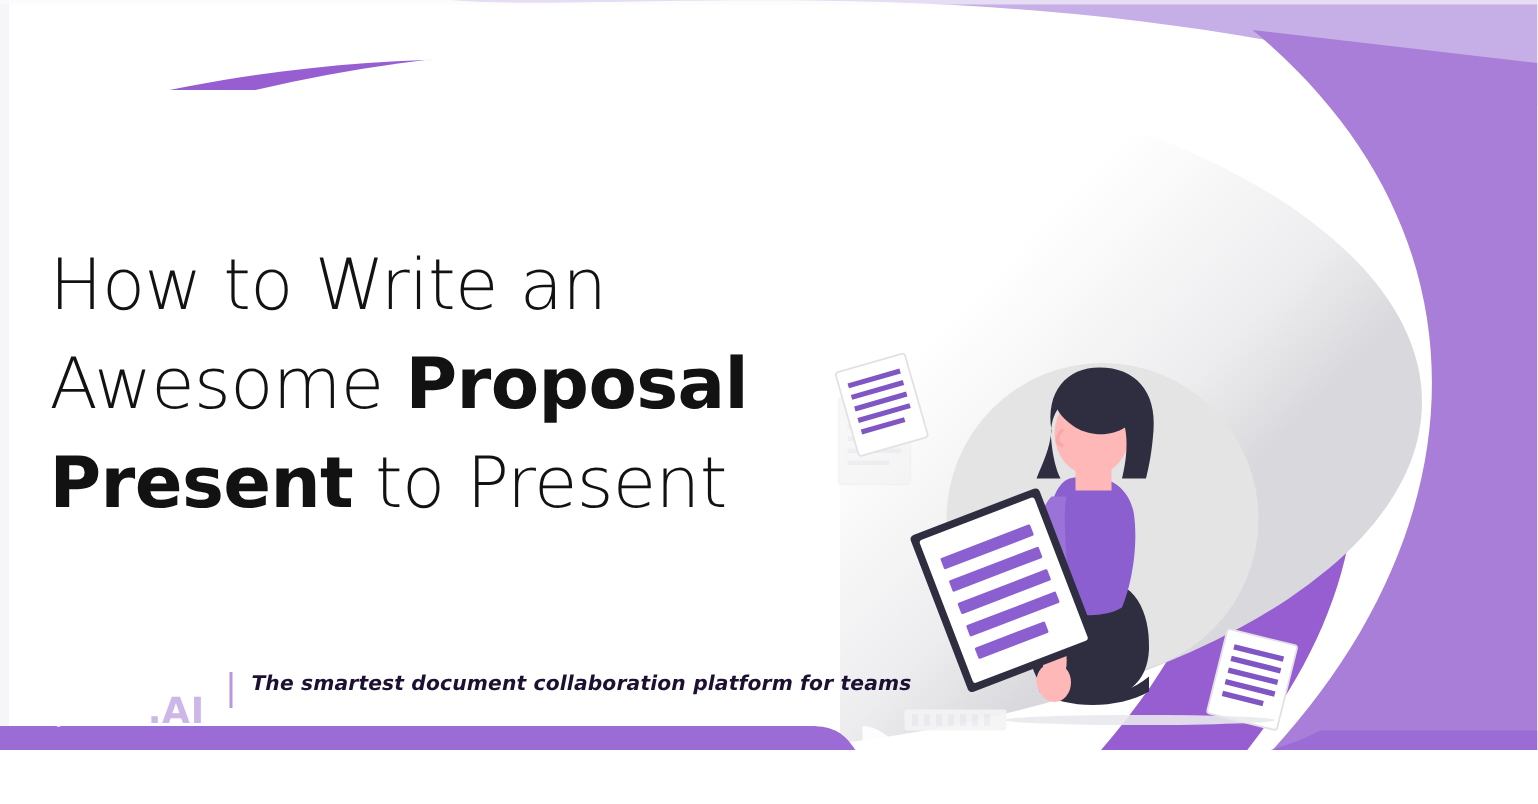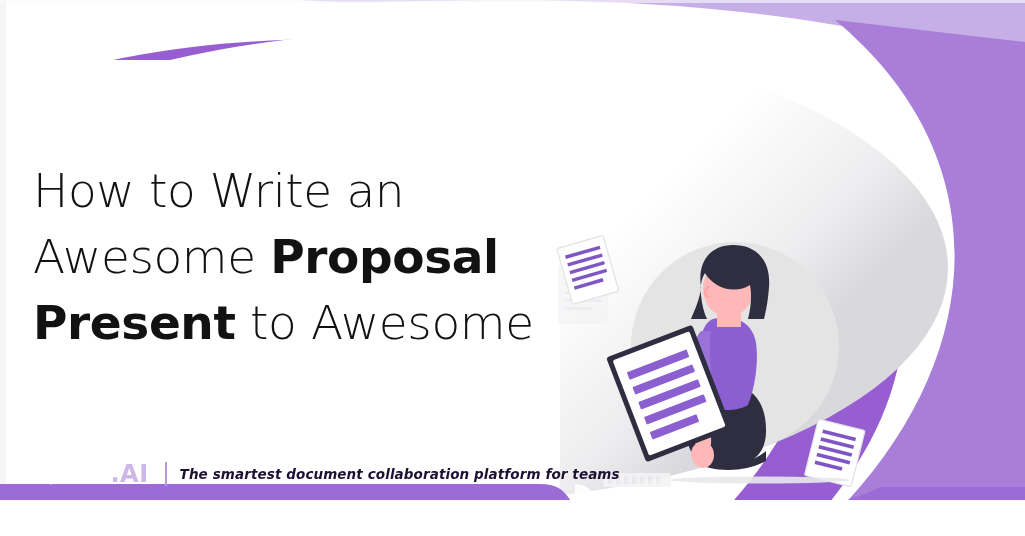--- a/index.html
+++ b/index.html
@@ -59,22 +59,21 @@
     width: 600px;
     height: 52px;
     z-index: 6;
   }
   .footer-content {
     position: absolute;
     left: 0;
     bottom: 0;
     height: 52px;
     display: flex;
-    align-items: center;
-    padding-left: 38px;
+    padding-left: 26px;
     z-index: 7;
   }
   .logo {
     display: flex;
     align-items: center;
     gap: 5px;
   }
   .logo-mark {
     width: 26px;
     height: 24px;
@@ -184,21 +183,21 @@
         <path d="M 575 484 C 590 484 600 500 612 512
                  C 624 524 640 532 660 536 L 596 536
                  C 588 530 582 522 575 508 Z" fill="#ffffff" opacity="0.9"></path>
       </g>
     </svg>
   </div>
 
   <h1 class="headline">
     <span>How to Write an</span><br>
     <span>Awesome </span><span class="strong">Proposal</span><br>
-    <span class="strong">Present</span><span> to Awesome</span><br>
+    <span class="strong">Present</span><span> to Present</span><br>
   </h1>
 
   <div class="illustration">
     <svg class="illu-svg" viewBox="0 0 360 300">
       <defs>
         <clipPath id="circClip">
           <circle cx="190" cy="131" r="104"></circle>
         </clipPath>
       </defs>
 

